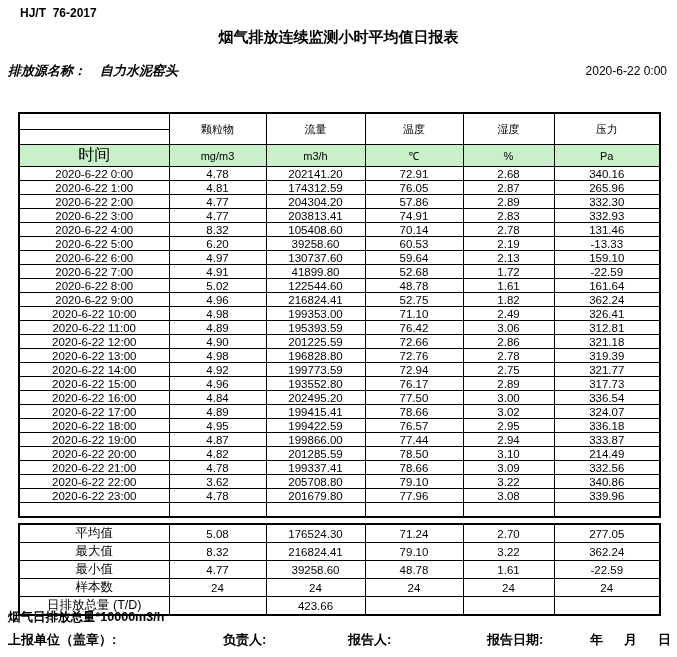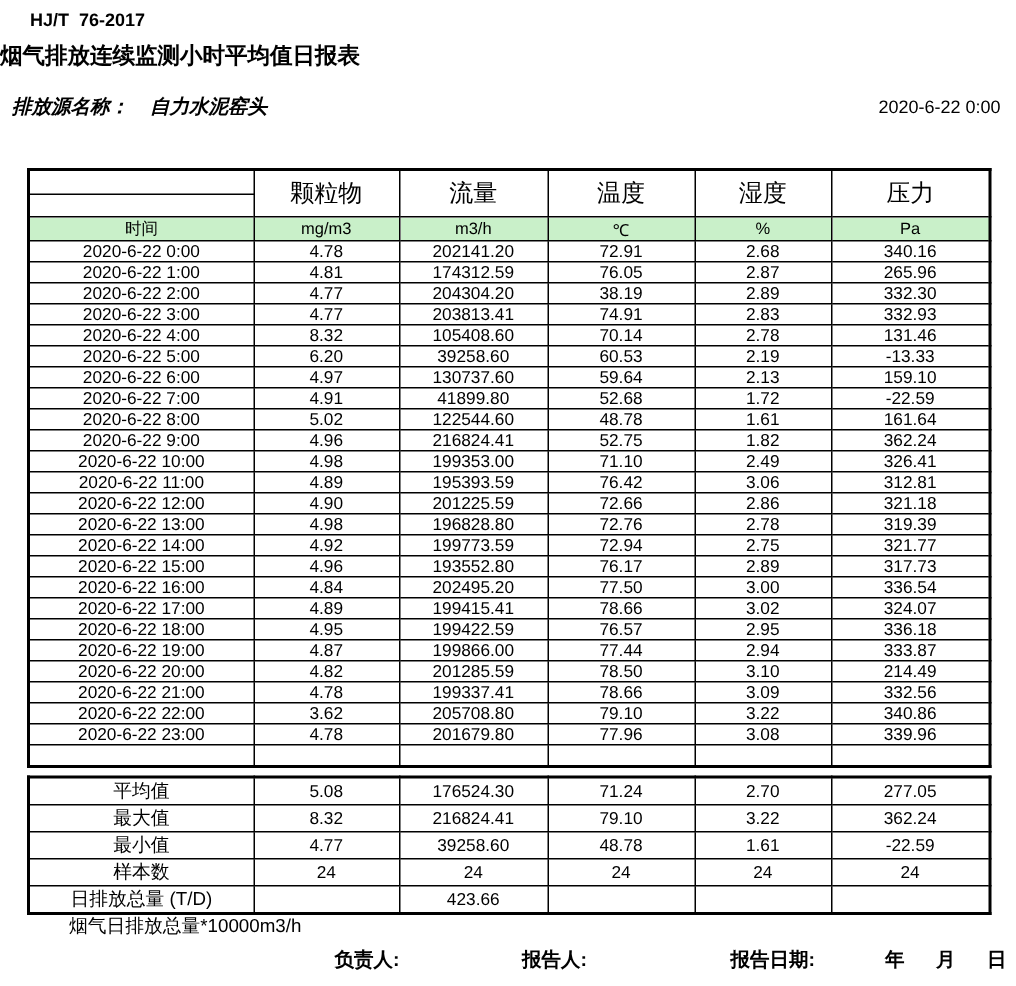--- a/index.html
+++ b/index.html
@@ -8,48 +8,48 @@
     background:#ffffff; color:#000000;
     font-family:"Liberation Sans", sans-serif;
     position:relative; overflow:hidden;
   }
   .std {
     position:absolute; left:20px; top:6px;
     font-weight:bold; font-size:12px; white-space:pre;
   }
   .title {
     position:absolute; left:0; right:0; top:28px;
-    text-align:left; font-weight:bold; font-size:15px;
+    text-align:center; font-weight:bold; font-size:15px;
   }
   .subheader {
     position:absolute; left:8px; right:10px; top:62px;
     display:flex; justify-content:space-between; align-items:baseline;
     font-size:12px;
   }
   .source-label, .source-name { font-weight:bold; font-size:13px;font-style:italic; }
   .source-name { margin-left:14px; }
   .datetime { font-size:12px; }
 
   .table-wrap { position:absolute; left:18px; top:112px; }
   table { border-collapse:collapse; border:2px solid #000; table-layout:fixed; }
   td, th {
     border:1px solid #000; text-align:center; vertical-align:middle;
     padding:0; height:13px; font-size:11.5px; font-weight:normal;
     overflow:hidden; white-space:nowrap;
   }
-  thead tr.colnames td { height:15px; font-size:16px; }
+  thead tr.colnames td { height:15px; font-size:11px; }
   thead tr.split td { height:14px; }
   tr.units td { background:var(--green, #c9f0c9); font-size:11px; }
-  tr.units td.time-head { font-size:11px; }
+  tr.units td.time-head { font-size:16px; }
   .summary-table { margin-top:5px; }
   .summary-table td.label { font-size:12.5px;margin-top:40px; }
 
   .footnote {
     position:absolute; left:8px; top:609px;
-    font-weight:normal; font-size:12.5px;margin-left:38px;
+    font-weight:bold; font-size:12.5px;
   }
   .footer-row {
     position:absolute; left:0; right:0; top:631px; height:18px;
     font-weight:bold; font-size:13px;
   }
   .footer-row span { position:absolute; white-space:nowrap; }
   .fr-unit { left:8px; }
   .fr-resp { left:223px; }
   .fr-reporter { left:348px; }
   .fr-datelabel { left:487px;text-align:center; }
@@ -115,21 +115,21 @@
           <td>4.81</td>
           <td>174312.59</td>
           <td>76.05</td>
           <td>2.87</td>
           <td>265.96</td>
         </tr>
         <tr>
           <td>2020-6-22  2:00</td>
           <td>4.77</td>
           <td>204304.20</td>
-          <td>38.19</td>
+          <td>57.86</td>
           <td>2.89</td>
           <td>332.30</td>
         </tr>
         <tr>
           <td>2020-6-22  3:00</td>
           <td>4.77</td>
           <td>203813.41</td>
           <td>74.91</td>
           <td>2.83</td>
           <td>332.93</td>
@@ -355,19 +355,20 @@
           <td></td>
           <td></td>
         </tr>
       </tbody>
   </table>
 </div>
 
 <div class="footnote">烟气日排放总量*10000m3/h</div>
 
 <div class="footer-row">
+  <span class="fr-unit">上报单位（盖章）:</span>
   <span class="fr-resp">负责人:</span>
   <span class="fr-reporter">报告人:</span>
   <span class="fr-datelabel">报告日期:</span>
   <span class="fr-year">年</span>
   <span class="fr-month">月</span>
   <span class="fr-day">日</span>
 </div>
 
 </body></html>

